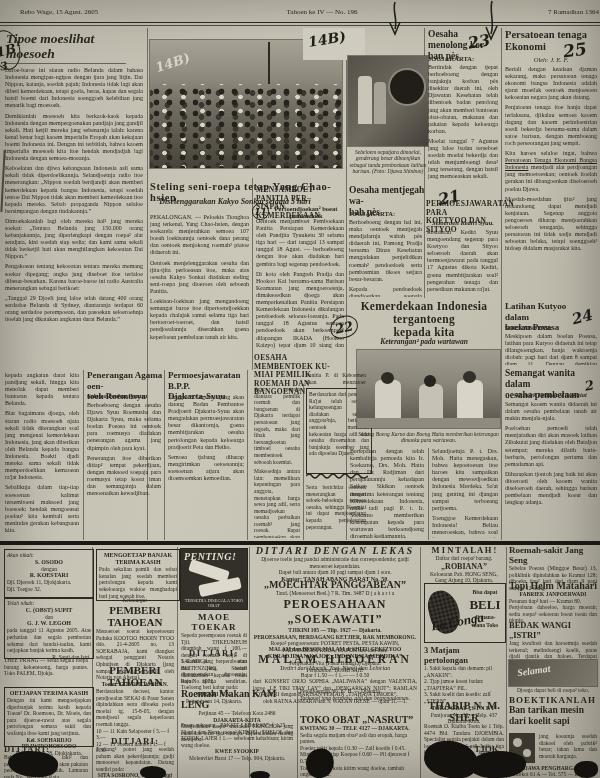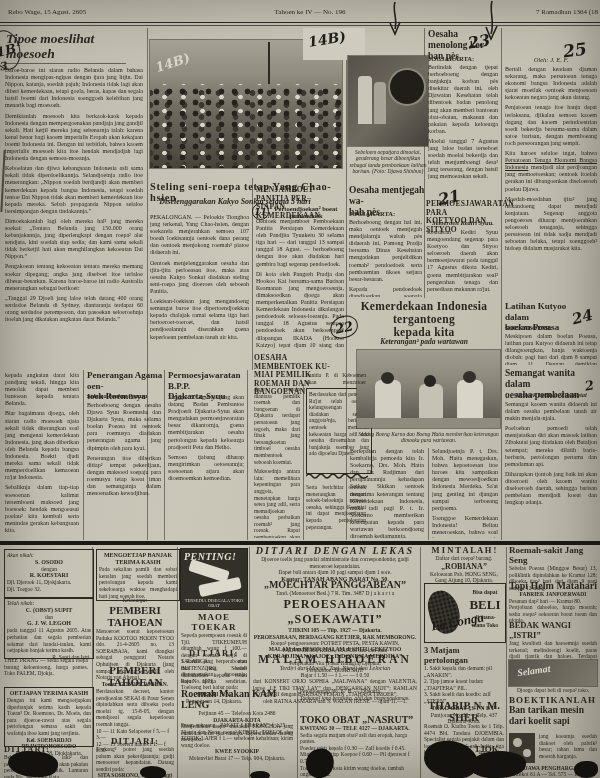--- a/index.html
+++ b/index.html
@@ -5,21 +5,21 @@
   html,body{margin:0;padding:0;background:#8e8a7f;}
   #page{position:relative;width:600px;height:778px;margin:0 auto;overflow:hidden;
         background:linear-gradient(105deg,#bdb9ac,#cac6b8 38%,#c4c0b2 68%,#b3afa2);
         box-shadow:inset 0 0 55px rgba(40,36,28,.38);
         font-family:"Liberation Serif","DejaVu Serif",serif;color:#29261f;}
   .abs{position:absolute;}
   .ser{font-family:"Liberation Serif","DejaVu Serif",serif;}
   .b{font-weight:bold;}.i{font-style:italic;}.c{text-align:center;}.j{text-align:justify;}
   .t5{font-size:5.5px;line-height:6.6px;}
   .t6{font-size:6px;line-height:7.1px;}
-  .t7{font-size:7px;line-height:8px;}
+  .t7{font-size:7px;line-height:8px;margin-left:12px;}
   .cap{font-size:5.5px;line-height:6.4px;font-style:italic;text-align:center;}
   .hl-caps{font-size:7.5px;line-height:8.6px;font-weight:bold;text-align:left;letter-spacing:.3px;}
   .dateline{font-size:6.5px;font-weight:bold;}
   .vrule{width:1px;background:rgba(46,42,34,.55);}
   .hrule{height:1px;background:#2a2722;}
   .box{border:1px solid #2e2a23;}
   p{margin:0 0 3px 0;}
   .hand{font-family:"DejaVu Serif",serif;font-style:italic;font-weight:bold;color:#1f1d18;}
   .circ{border:1.6px solid #1f1d18;border-radius:50%;display:flex;align-items:center;justify-content:center;}
   .photo{box-shadow:0 0 0 1px rgba(40,36,28,.5);overflow:hidden;}
@@ -172,20 +172,24 @@
   <div class="abs hl-caps" style="left:426px;top:200px;width:74px;">
     <div>PERMOESJAWARATAN PARA</div>
     <div>KOETYOO DAN SITYOO</div>
   </div>
   <div class="abs ser b i c" style="left:426px;top:219px;width:74px;font-size:6.5px;">Seloeroeh Kediri Syuu.</div>
   <div class="abs t6 j" style="left:427px;top:229px;width:71px;height:68px;overflow:hidden;">
     <p>Resideran Kediri Syuu mengoendang segenap para Koetyoo dan Sityoo seloeroeh daerah akan bermoesjawarat pada tanggal 17 Agustus dikota Kediri, goena membitjarakan soal² pengerahan tenaga dan persediaan makanan ra'jat.</p>
     <p>Dalam permoesjawaratan itoe akan diberikan poela penerangan tentang kewadjiban jang haroes didjalankan dalam masa jang genting ini.</p>
   </div>
 
+  <div class="abs ser b" style="left:505px;top:29px;width:92px;font-size:10.5px;line-height:12px;">
+    <div>Persatoean tenaga</div>
+    <div>Ekonomi</div>
+  </div>
   <div class="abs hand" style="left:563px;top:40px;font-size:17px;transform:rotate(-8deg);">25</div>
   <div class="abs ser i c" style="left:505px;top:56px;width:92px;font-size:6.5px;">Oleh: J. E. F.</div>
   <div class="abs t6 j" style="left:505px;top:66px;width:92px;height:232px;overflow:hidden;">
     <p>Bertali dengan keadaan djaman sekarang, maka persatoean tenaga ekonomi bangsa Indonesia adalah sjarat moetlak oentoek menjoesoen kekoeatan negara jang akan datang.</p>
     <p>Penjatoean tenaga itoe hanja dapat terlaksana, djikalau semoea kaoem dagang dan kaoem perindoestrian soedi bekerdja bersama-sama dalam satoe barisan, dengan memboeang roch perseorangan jang sempit.</p>
     <p><span>Kita haroes selaloe ingat, bahwa </span><span class="u">Persatoean Tenaga Ekonomi Bangsa Indonesia</span><span> mendjadi alat perdjoangan jang memoetoeskan; oentoek itoelah gerakan ini dibangoenkan diseloeroeh poelau Djawa.</span></p>
     <p>Moedah-moedahan tjita² jang terkandoeng dapat mendjadi kenjataan. Segenap anggota pengoeroes diharap mentjoerahkan seloeroeh tenaganja, sehingga persatoean ini tidak sadja mendjadi seboetan belaka, tetapi soenggoeh² hidoep didalam masjarakat kita.</p>
   </div>
 
   <div class="abs ser b" style="left:505px;top:301px;width:80px;font-size:9px;line-height:10.5px;">

